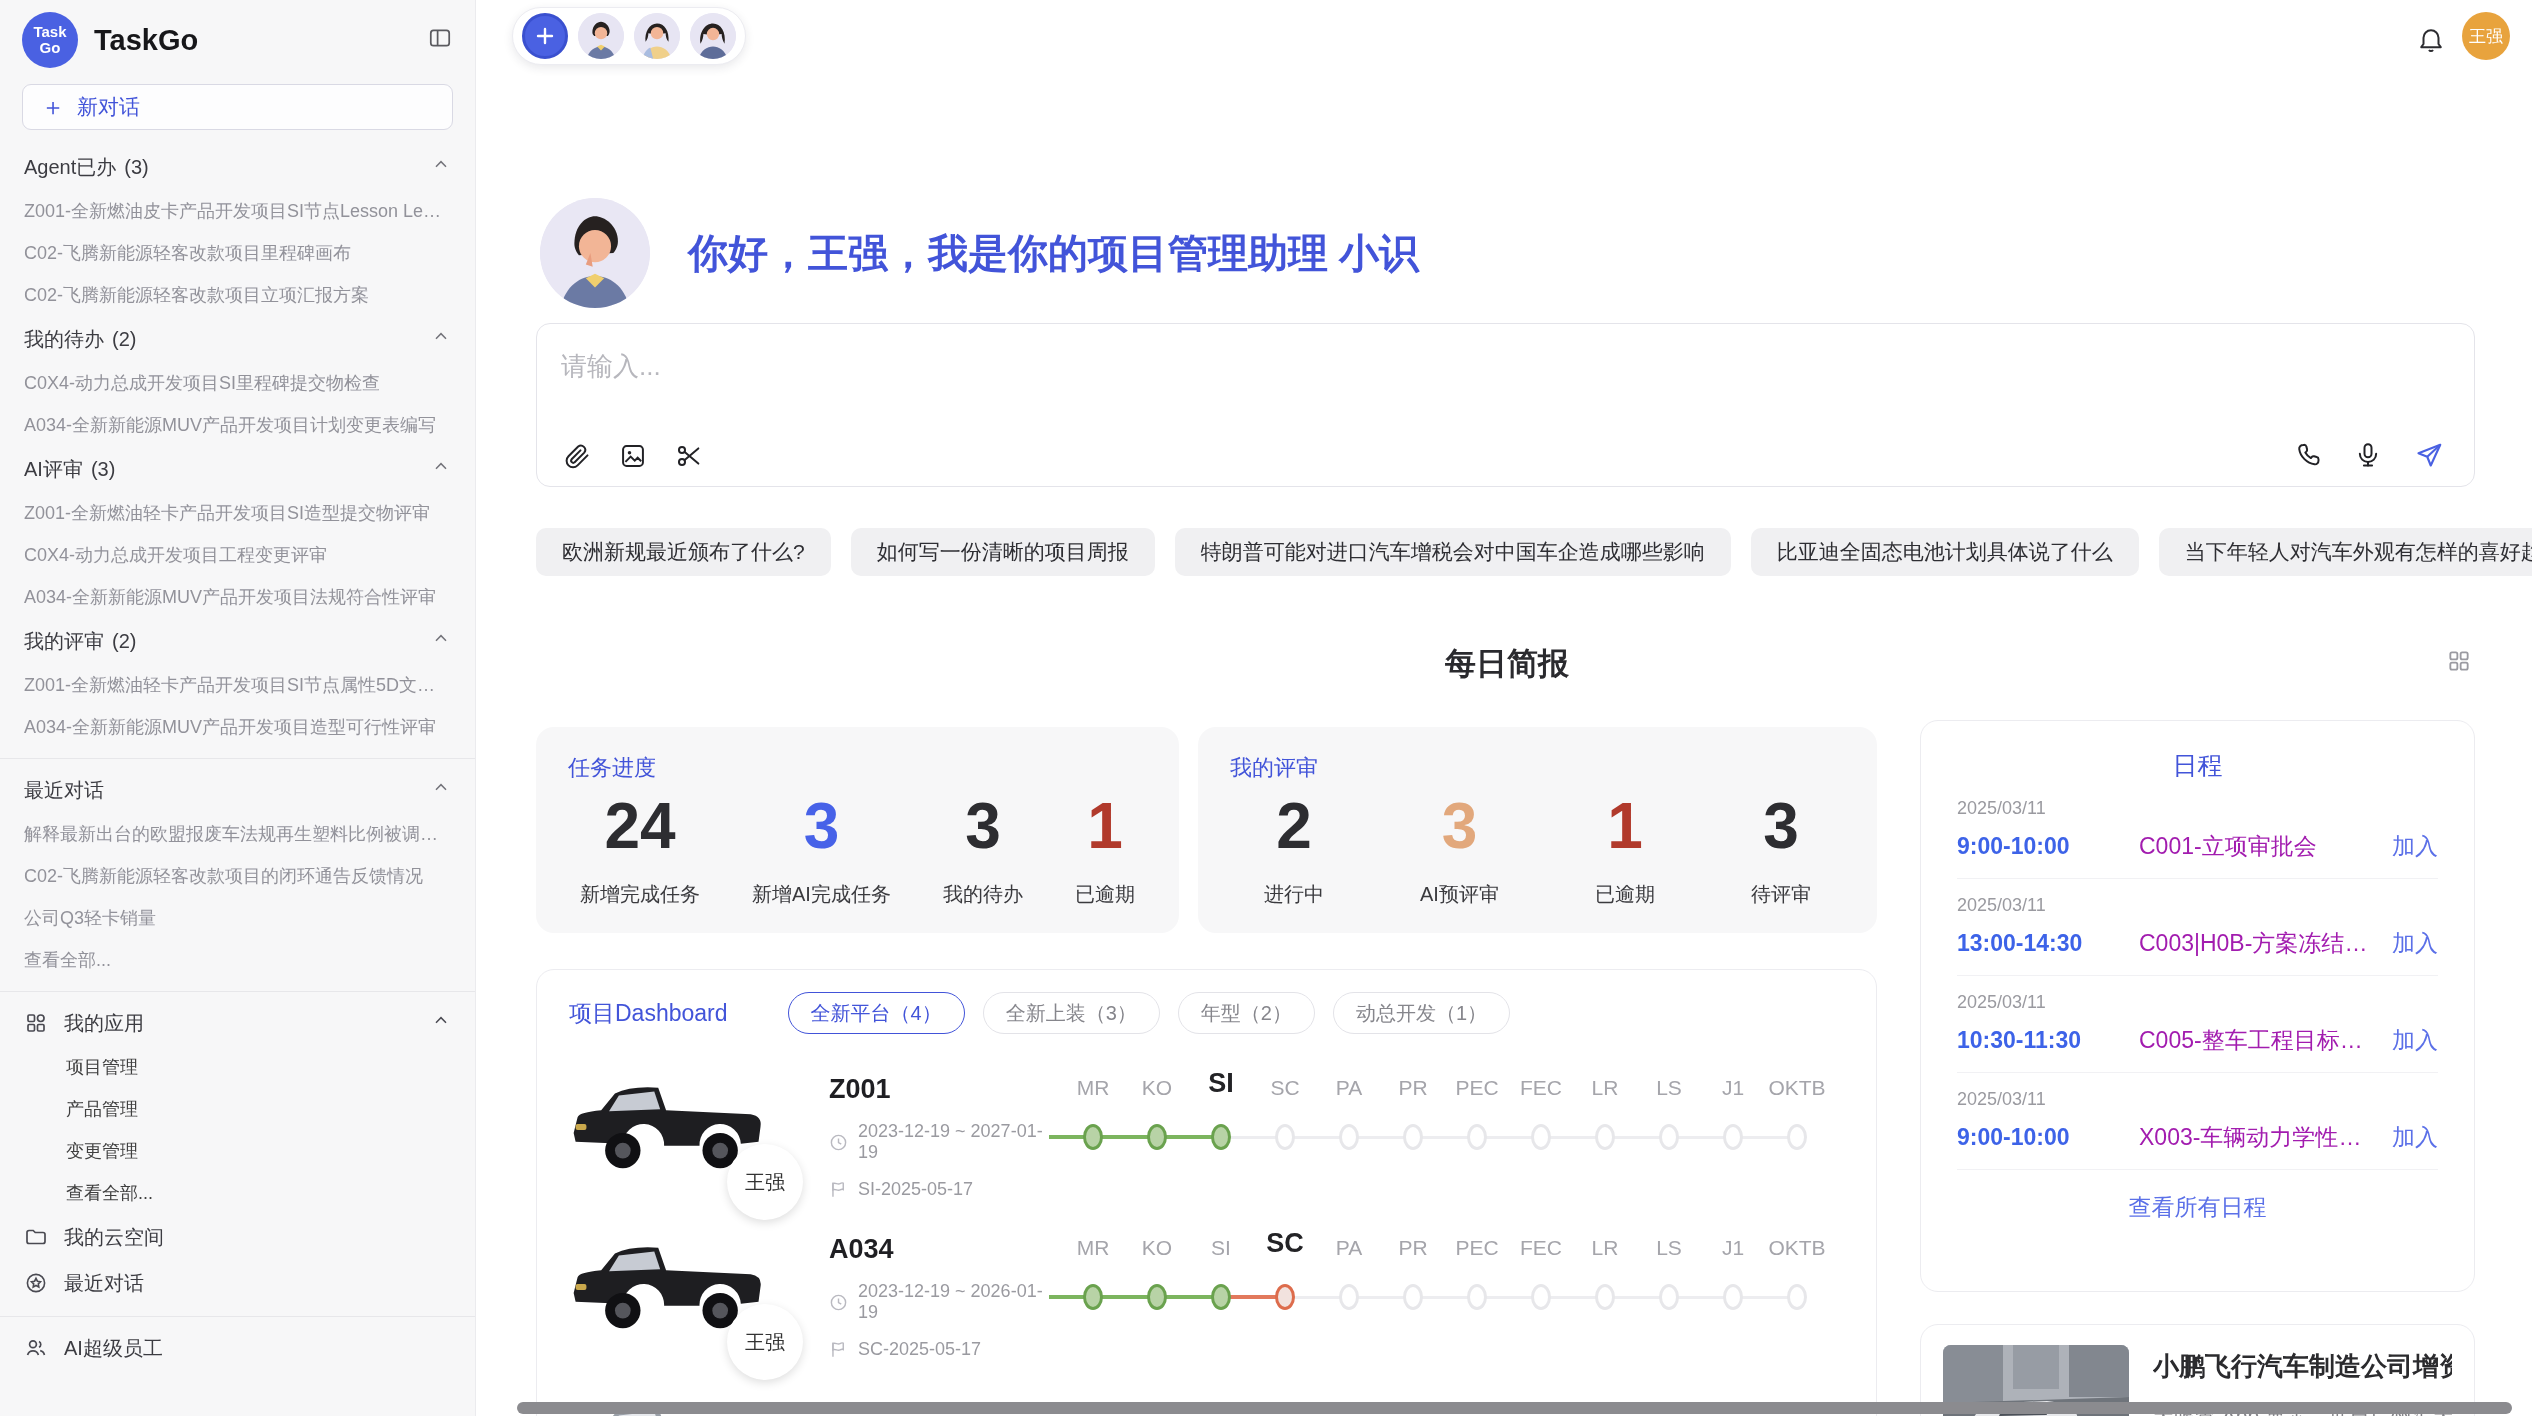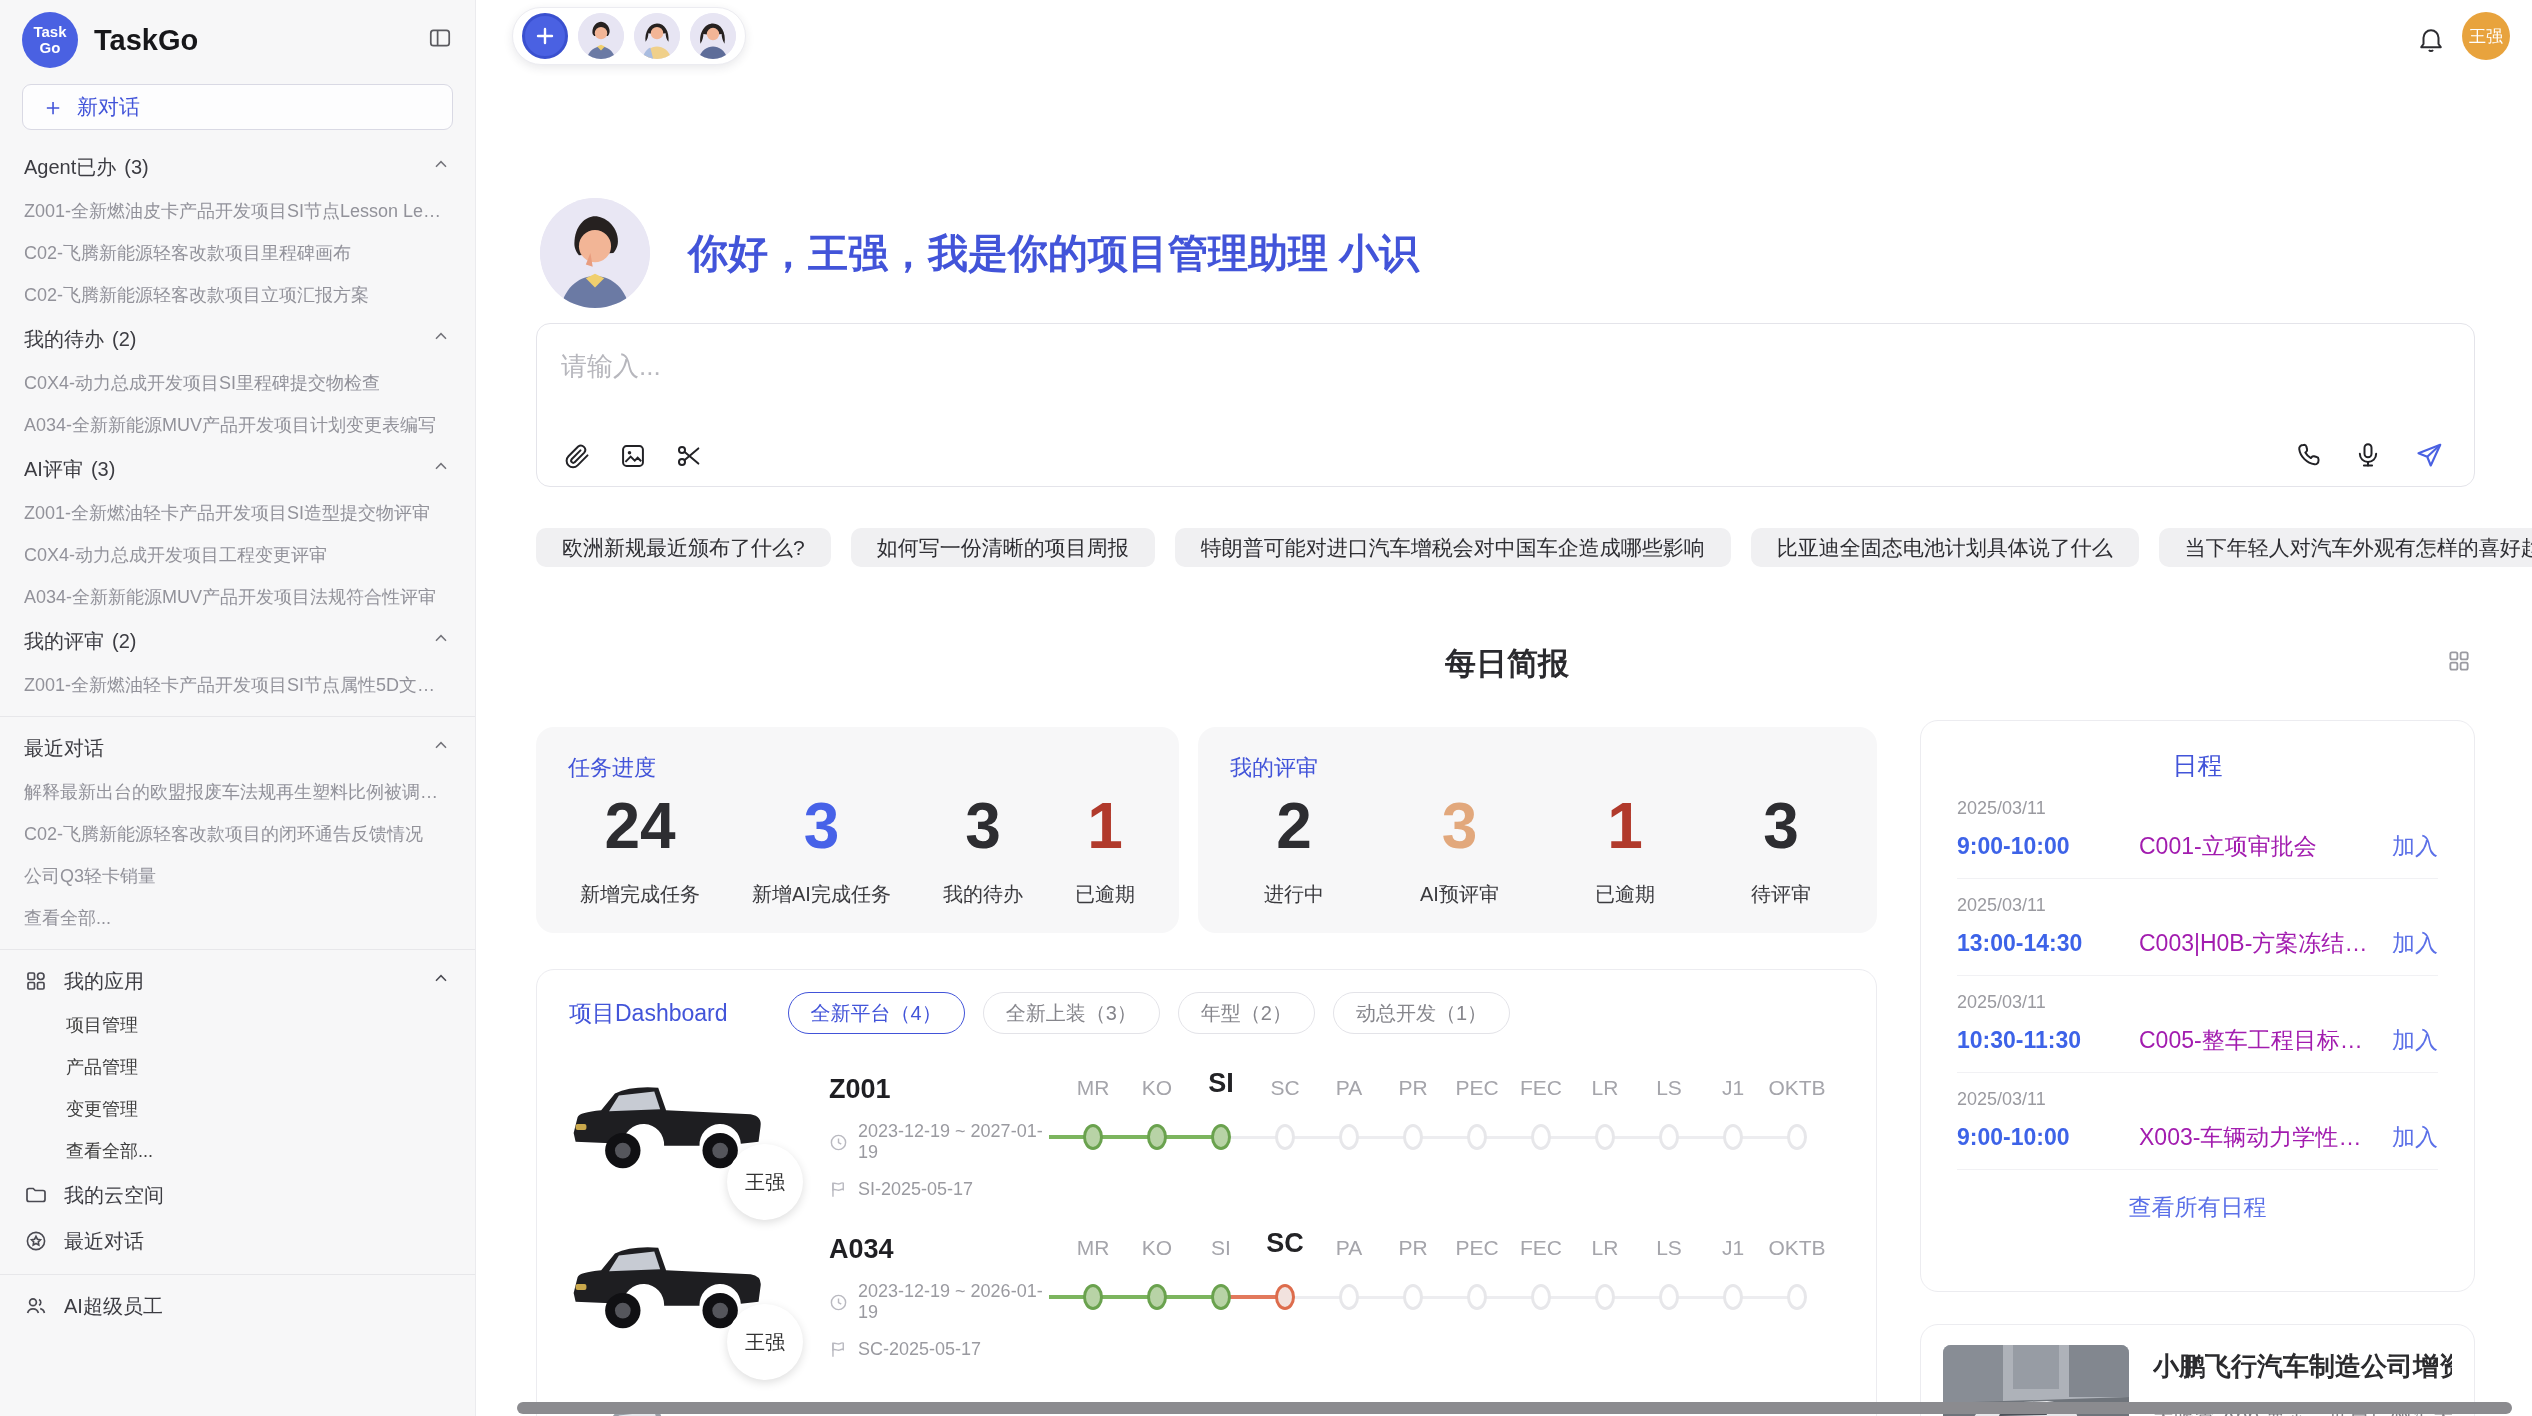--- a/index.html
+++ b/index.html
@@ -39,21 +39,21 @@
 
   .composer { position:absolute; left:60px; top:323px; width:1939px; height:164px; border:1px solid #e4e4ea; border-radius:14px; background:#fff; }
   .composer input { position:absolute; left:24px; top:18px; width:1600px; height:48px; border:none; outline:none; font-size:26px; color:#333; font-family:"Liberation Sans", sans-serif; background:transparent; }
   .composer input::placeholder { color:#b7b7bd; }
   .comp-icons-left { position:absolute; left:26px; bottom:16px; display:flex; gap:28px; align-items:center; color:#222226; }
   .comp-icons-right { position:absolute; right:30px; bottom:16px; display:flex; gap:32px; align-items:center; color:#222226; }
   .comp-icons-left svg, .comp-icons-right svg { cursor:pointer; }
   .send-blue { color:#4a61e2; }
 
   .chips { position:absolute; left:60px; top:528px; width:1942px; display:flex; gap:20px; }
-  .chip { background:#f0f0f2; border-radius:10px; height:39px; display:flex; align-items:center; padding:0 26px; font-size:21px; color:#2e2e33; white-space:nowrap; cursor:pointer;text-align:center; }
+  .chip { background:#f0f0f2; border-radius:10px; height:48px; display:flex; align-items:center; padding:0 26px; font-size:21px; color:#2e2e33; white-space:nowrap; cursor:pointer;text-align:center; }
 
   .briefing-title { position:absolute; left:60px; top:643px; width:1942px; text-align:center; font-size:31px; font-weight:700; color:#2a2a2e; }
   .briefing-grid-icon { position:absolute; right:60px; top:648px; color:#9a9aa1; cursor:pointer; }
 
   .stat-card { position:absolute; top:727px; height:206px; background:#f7f7f8; border-radius:18px; }
   .stat-card.task { left:60px; width:643px; }
   .stat-card.review { left:722px; width:679px; }
   .stat-card .card-title { padding:26px 32px 0; font-size:22px; color:#4254d9; }
   .stat-row { display:flex; justify-content:space-around; padding:8px 18px 0; }
   .stat { text-align:center; }
@@ -166,20 +166,21 @@
     <div class="sb-item">A034-全新新能源MUV产品开发项目法规符合性评审</div>
 
     <div class="sb-section-header">
       <span>我的评审</span>
       <span class="count">(2)</span>
       <span class="chev"><svg width="20" height="20" viewBox="0 0 24 24" fill="none" stroke="currentColor" stroke-width="1.8">
             <polyline points="6 14 12 8 18 14"></polyline>
           </svg></span>
     </div>
     <div class="sb-item">Z001-全新燃油轻卡产品开发项目SI节点属性5D文件评审</div>
+    <div class="sb-item">A034-全新新能源MUV产品开发项目造型可行性评审</div>
 
     <hr class="sb-divider">
 
     <div class="sb-section-header">
       <span>最近对话</span>
       <span class="chev"><svg width="20" height="20" viewBox="0 0 24 24" fill="none" stroke="currentColor" stroke-width="1.8">
             <polyline points="6 14 12 8 18 14"></polyline>
           </svg></span>
     </div>
     <div class="sb-item">解释最新出台的欧盟报废车法规再生塑料比例被调至15%...</div>

